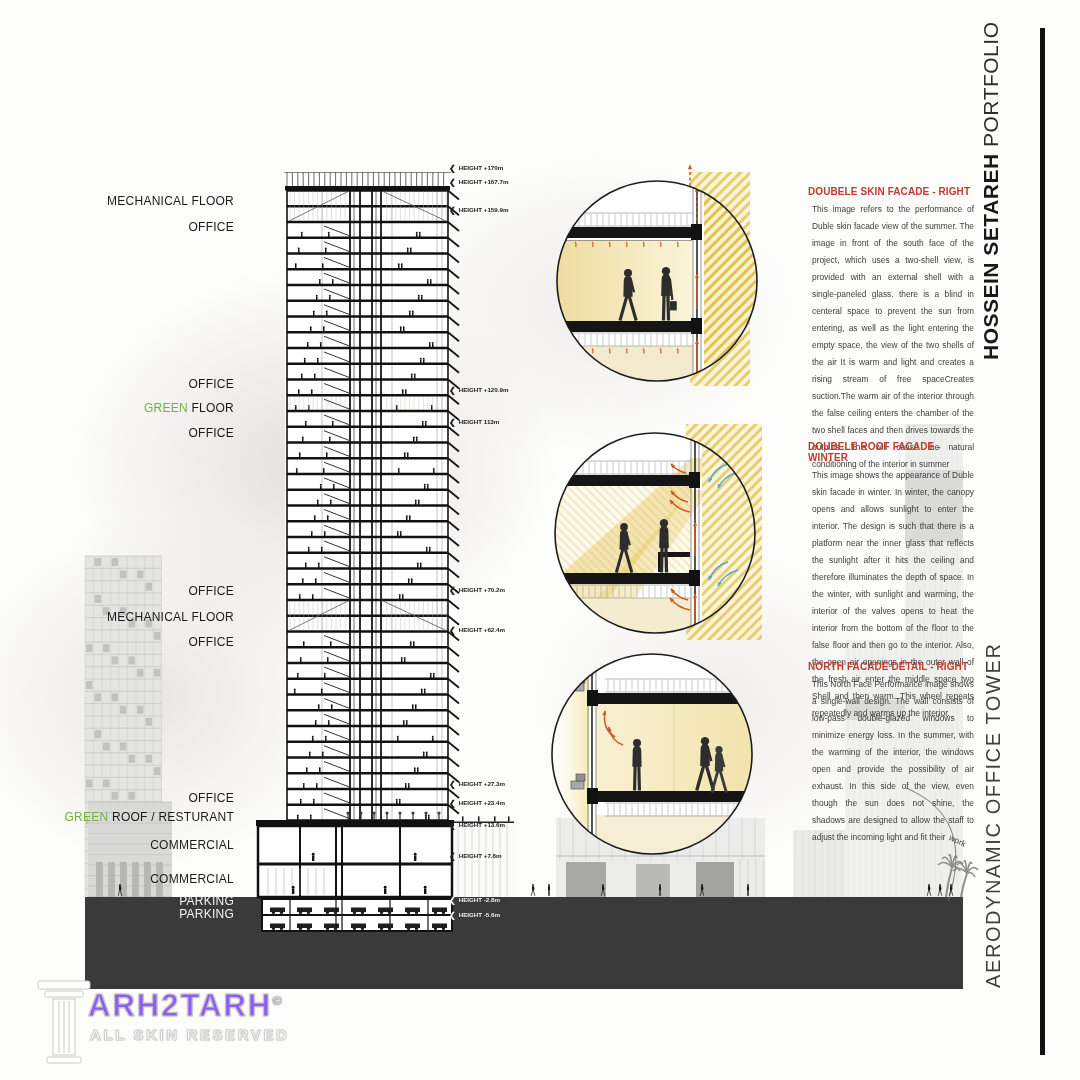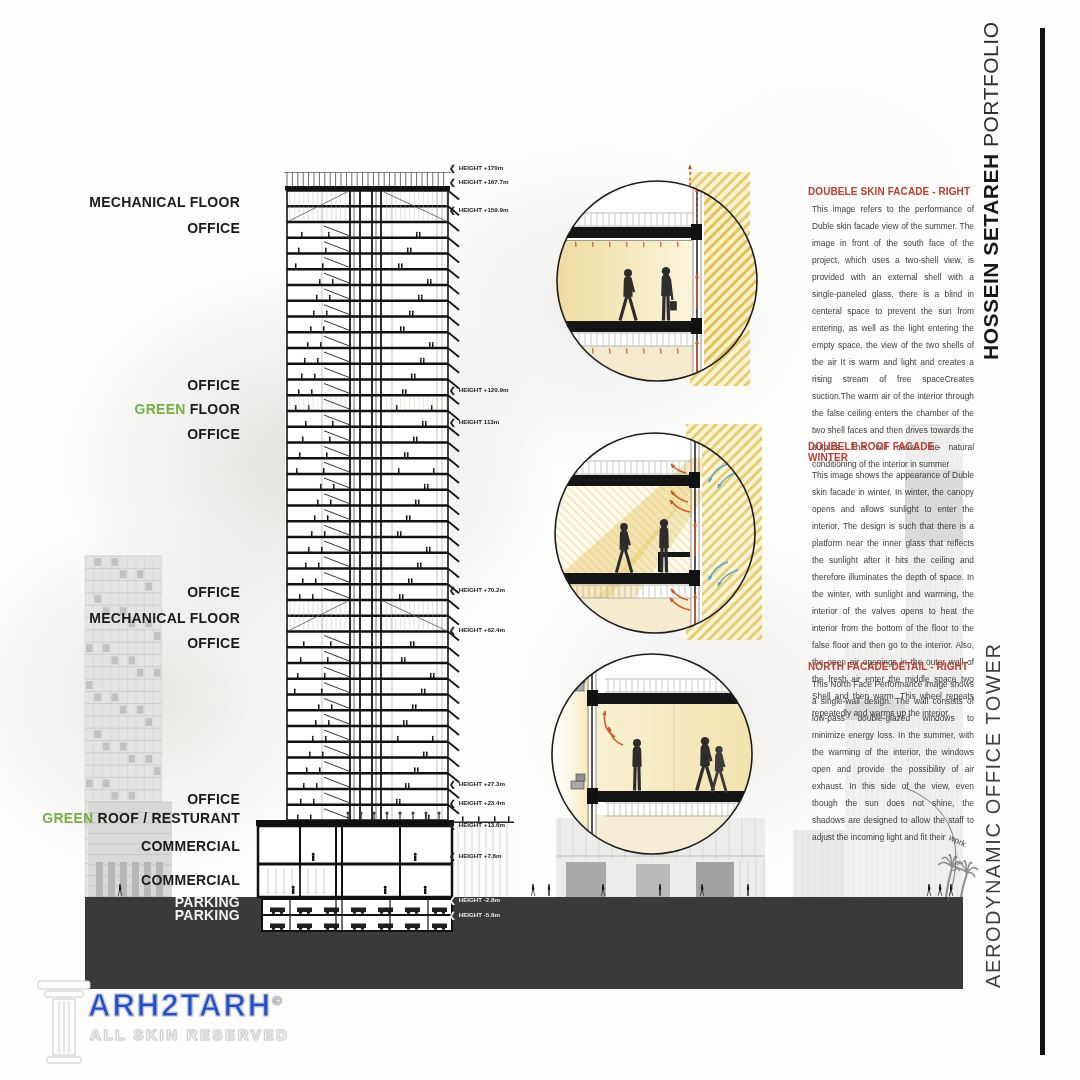--- a/index.html
+++ b/index.html
@@ -10,42 +10,42 @@
   #cl2{left:-60px;top:500px;width:430px;height:390px;background:radial-gradient(ellipse at center,rgba(212,209,204,.5),rgba(212,209,204,0) 65%);}
   #cl3{left:360px;top:130px;width:470px;height:350px;background:radial-gradient(ellipse at center,rgba(221,219,215,.45),rgba(221,219,215,0) 65%);}
   #cl4{left:500px;top:520px;width:430px;height:370px;background:radial-gradient(ellipse at center,rgba(214,211,206,.35),rgba(214,211,206,0) 65%);}
   #cl5{left:600px;top:30px;width:440px;height:320px;background:radial-gradient(ellipse at center,rgba(252,252,251,.9),rgba(252,252,251,0) 70%);}
   #scene{position:absolute;left:0;top:0;}
   #c1,#c2,#c3{position:absolute;}
   #c1{left:552px;top:176px;}
   #c2{left:550px;top:428px;}
   #c3{left:547px;top:649px;}
   #floor-labels{position:absolute;left:0;top:0;width:248px;height:1080px;}
-  .floor-label{position:absolute;right:8px;font-size:14px;font-weight:bold;color:#1b1b1b;
+  .floor-label{position:absolute;right:14px;font-size:12px;font-weight:normal;color:#1b1b1b;
                letter-spacing:.25px;white-space:nowrap;}
   .floor-label.light{color:#f1f1f0;}
   #height-labels{position:absolute;left:449px;top:0;width:120px;height:1080px;}
   .height-label{position:absolute;left:0;font-size:6.2px;font-weight:bold;color:#202020;white-space:nowrap;}
   .height-label .arr{font-size:8px;font-weight:bold;margin-right:3px;vertical-align:-1px;}
   .height-label.light{color:#ededec;}
   .detail-block{position:absolute;left:808px;width:170px;}
   .detail-title{font-size:10px;font-weight:bold;margin:0 0 4px 0;letter-spacing:.1px;}
   .detail-body{font-size:8.4px;line-height:17px;text-align:justify;color:#3c3c3c;margin:4px;}
   .rot-word{display:inline-block;transform:rotate(26deg) translate(2px,3px);}
   .vtext{position:absolute;transform-origin:left bottom;transform:rotate(-90deg);
          white-space:nowrap;height:26px;line-height:26px;}
   #vt1{left:1004px;top:334px;font-size:21px;letter-spacing:.5px;color:#181818;}
   #vt1 .bold{font-weight:bold;}
   #vt1 .reg{font-weight:normal;color:#2e2e2e;}
   #vt2{left:1006px;top:962px;font-size:20px;letter-spacing:1.6px;color:#3e3e3e;}
   #rail{position:absolute;left:1040px;top:28px;width:5px;height:1027px;background:#121212;}
   #logo{position:absolute;left:36px;top:976px;width:260px;height:100px;}
   #logo svg{position:absolute;left:0;top:2px;}
   .logo-line1{position:absolute;left:52px;top:12px;font-size:31px;font-weight:bold;letter-spacing:2px;
-              color:#1d4ed8;-webkit-text-stroke:1.2px #c6c6c4;text-shadow:0 0 2px rgba(170,170,168,.9);}
+              color:#8b5cf6;-webkit-text-stroke:1.2px #c6c6c4;text-shadow:0 0 2px rgba(170,170,168,.9);}
   .logo-line1 sup{font-size:13px;-webkit-text-stroke:.8px #c6c6c4;}
   .logo-line2{position:absolute;left:54px;top:50px;font-size:15px;font-weight:bold;letter-spacing:2.6px;
               color:#ffffff;-webkit-text-stroke:1px #cdcdcb;text-shadow:0 0 2px rgba(175,175,173,.9);}
 </style>
 </head>
 <body>
 
 <div class="page">
   <div class="cloud" id="cl1"></div>
   <div class="cloud" id="cl2"></div>

